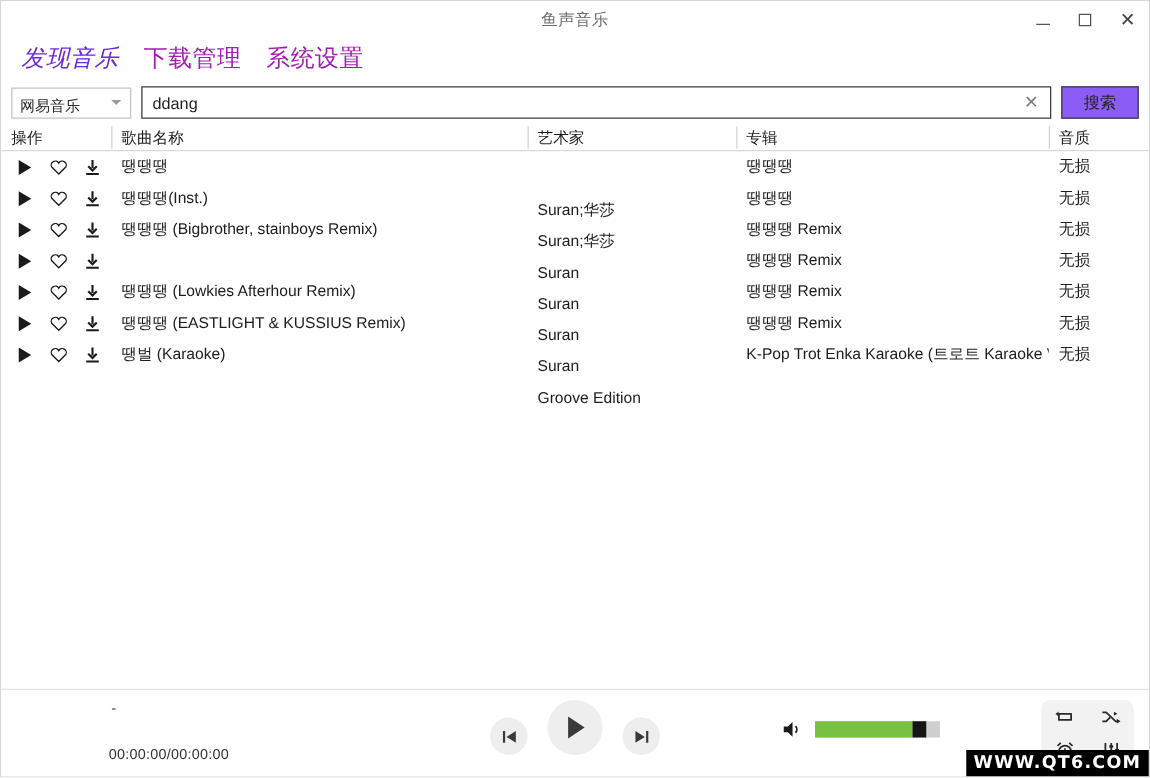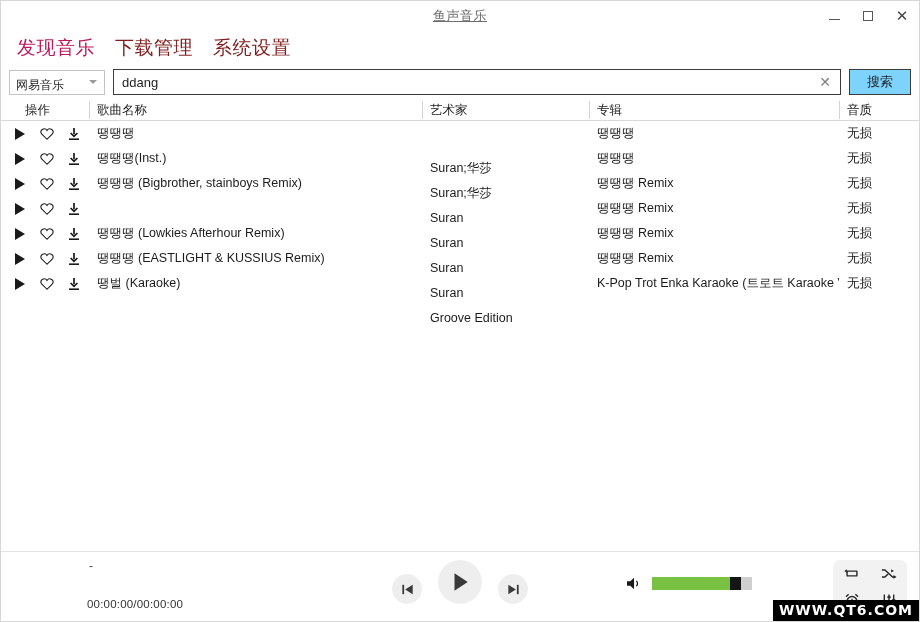--- a/index.html
+++ b/index.html
@@ -14,21 +14,21 @@
     display: flex; flex-direction: column;
   }
 
   
   .titlebar {
     height: 30px; flex: 0 0 30px; position: relative;
     display: flex; align-items: center; justify-content: center;
     background: #ffffff;
   }
   .titlebar-text {
-    font-size: 13px; color: #6d6d6d; letter-spacing: .5px; text-decoration: underline;
+    font-size: 13px; color: #6d6d6d; letter-spacing: .5px;
   }
   .win-buttons {
     position: absolute; right: 0; top: 0; height: 30px;
     display: flex; align-items: center;
   }
   .win-btn {
     width: 34px; height: 30px; display: flex;
     align-items: center; justify-content: center;
     color: #5a5a5a; font-size: 13px; cursor: default;
   }
@@ -36,23 +36,23 @@
   .glyph-max { display:block; width:10px; height:10px; border:1.3px solid #555;}
   .glyph-close { font-size:15px; line-height:1; color:#444; font-family:"DejaVu Sans", sans-serif;}
 
   
   .navbar {
     flex: 0 0 34px; height: 34px; display: flex; align-items: center;
     padding-left: 8px; gap: 4px; background: #ffffff;
   }
   .nav-item {
     font-size: 19px; padding: 0 8px; cursor: default;
-    color: #7f1d1d; letter-spacing: .5px; line-height: 22px;
-  }
-  .nav-item.active { color: #be185d; }
+    color: #a21caf; letter-spacing: .5px; line-height: 22px;
+  }
+  .nav-item.active { color: #6d28d9; font-style: italic; }
 
   
   .searchbar {
     flex: 0 0 34px; height: 34px; display: flex; align-items: center;
     padding: 0 8px; gap: 8px; background: #ffffff;
   }
   .source-select {
     position: relative; width: 96px; height: 25px;
     border: 1px solid #c4c4c4; background: #fff;
     display: flex; align-items: flex-end; padding: 0 6px;
@@ -72,21 +72,21 @@
     flex: 1 1 auto; border: none; outline: none; height: 22px;
     font-size: 13px; color: #1e1e1e; background: transparent;
     font-family: "Liberation Sans", sans-serif;
   }
   .clear-icon {
     width: 22px; height: 22px; display: flex; align-items: center;
     justify-content: center; color: #7c7c7c; font-size: 14px; cursor: default;
     font-family: "DejaVu Sans", sans-serif;
   }
   .search-btn {
-    width: 62px; height: 26px; border: 1px solid #3b3b3b; background: #7dd3fc;
+    width: 62px; height: 26px; border: 1px solid #3b3b3b; background: #8b5cf6;
     font-size: 13px; color: #1f1f1f; cursor: default;
     font-family: Liberation Serif, serif;
   }
 
   
   .table-area {
     flex: 1 1 auto; position: relative; overflow: hidden; background: #fff;
   }
   .thead {
     position: relative; height: 22px; border-bottom: 1px solid #d9d9d9;
@@ -204,21 +204,21 @@
     <div class="search-wrap">
       <input class="search-input" type="text" value="ddang" style="">
       <div class="clear-icon">✕</div>
     </div>
     <button class="search-btn">搜索</button>
   </div>
 
   <div class="table-area">
 
     <div class="thead">
-      <div class="th" style="left:16px;width:84px">操作</div>
+      <div class="th" style="left:0;width:84px">操作</div>
       <div class="th-sep" style="left:88px"></div>
       <div class="th" style="left:88px;width:333px">歌曲名称</div>
       <div class="th-sep" style="left:421px"></div>
       <div class="th" style="left:421px;width:167px">艺术家</div>
       <div class="th-sep" style="left:588px"></div>
       <div class="th" style="left:588px;width:250px">专辑</div>
       <div class="th-sep" style="left:838px"></div>
       <div class="th" style="left:838px;width:74px">音质</div>
     </div>
 

